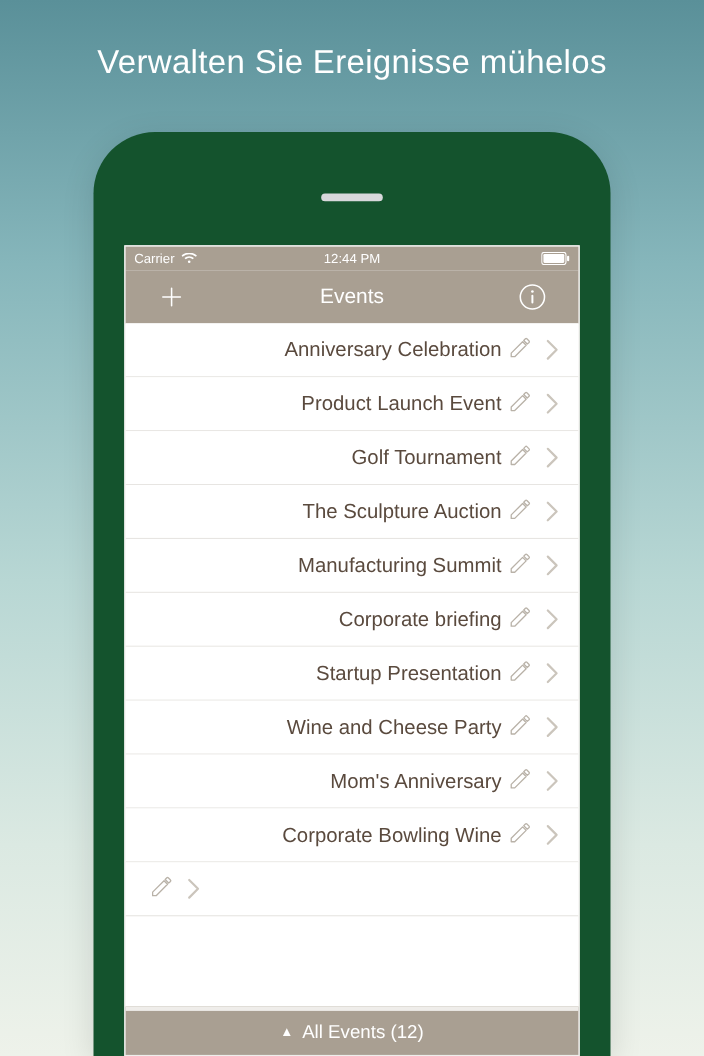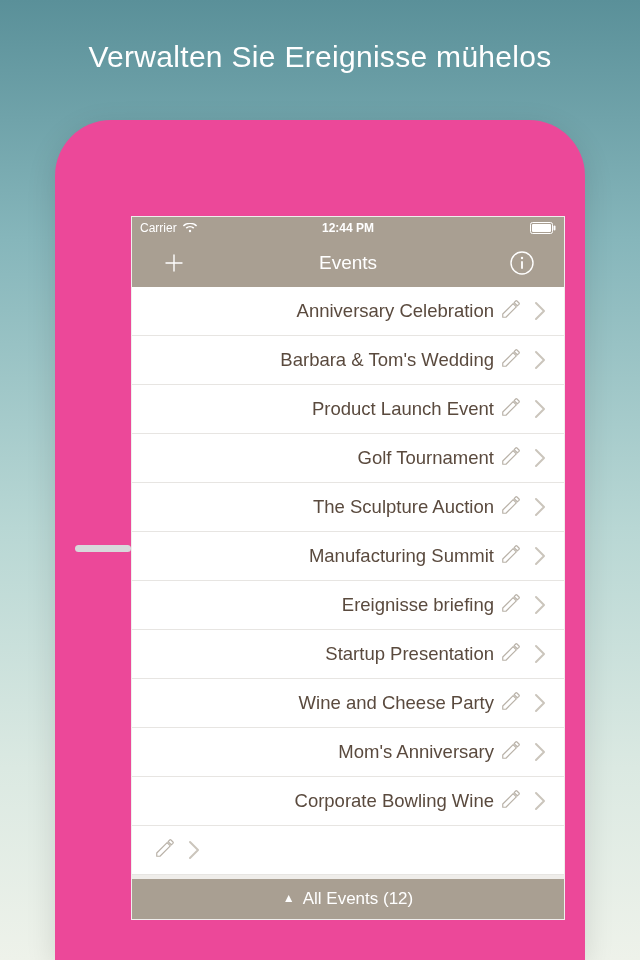--- a/index.html
+++ b/index.html
@@ -14,27 +14,27 @@
   .promo-title {
     color: #ffffff;
     font-size: 30px;
     font-weight: 300;
     letter-spacing: 0.3px;
     margin-top: 40px;
     text-align: center;
   }
   .phone {
     margin-top: 46px;
-    width: 530px;
-    background: #ec4899;
+    width: 470px;
+    background: #14532d;
     border-radius: 56px 56px 0 0;
     box-shadow: 0 8px 30px rgba(0,0,0,0.12);
     padding: 56px 20px 0 20px;
     display: flex;
-    flex-direction: row;
+    flex-direction: column;
     align-items: center;
     flex: 1 0 auto;
   }
   .phone .earpiece {
     width: 56px;
     height: 7px;
     background: #d8d8db;
     border-radius: 4px;
     margin-bottom: 40px;
   }
@@ -50,21 +50,21 @@
   .status-bar {
     height: 22px;
     background: #a99f92;
     color: #fff;
     font-size: 12px;
     display: flex;
     align-items: center;
     padding: 0 8px;
   }
   .status-left { flex: 1; display: flex; align-items: center; gap: 6px; }
-  .status-center { flex: 1; text-align: center; font-weight: 700; }
+  .status-center { flex: 1; text-align: center; font-weight: 400; }
   .status-right { flex: 1; display: flex; justify-content: flex-end; align-items: center; gap: 4px; }
   .wifi-icon svg, .battery-icon svg { display: block; }
   .nav-bar {
     height: 48px;
     background: #a99f92;
     color: #fff;
     display: flex;
     align-items: center;
     padding: 0 20px;
   }
@@ -199,33 +199,20 @@
                 <path d="M3 17.5V21h3.5L17.8 9.7l-3.5-3.5L3 17.5zM20.7 6.9a1 1 0 0 0 0-1.4l-2.2-2.2a1 1 0 0 0-1.4 0l-1.7 1.7 3.5 3.5 1.8-1.6z" fill="none" stroke="#b9b2a8" stroke-width="1.3" stroke-linejoin="round"></path>
               </svg></span>
           </div>
           <div class="row-chevron">
             <svg width="12" height="20" viewBox="0 0 12 20">
               <path d="M2 2l8 8-8 8" fill="none" stroke="#cbc5bc" stroke-width="2" stroke-linecap="round" stroke-linejoin="round"></path>
             </svg>
           </div>
         </div>
         <div class="row">
-          <div class="row-label">Barbara &amp; Tom's Wedding</div>
-          <div class="row-edit">
-            <span><svg width="22" height="22" viewBox="0 0 24 24">
-                <path d="M3 17.5V21h3.5L17.8 9.7l-3.5-3.5L3 17.5zM20.7 6.9a1 1 0 0 0 0-1.4l-2.2-2.2a1 1 0 0 0-1.4 0l-1.7 1.7 3.5 3.5 1.8-1.6z" fill="none" stroke="#b9b2a8" stroke-width="1.3" stroke-linejoin="round"></path>
-              </svg></span>
-          </div>
-          <div class="row-chevron">
-            <svg width="12" height="20" viewBox="0 0 12 20">
-              <path d="M2 2l8 8-8 8" fill="none" stroke="#cbc5bc" stroke-width="2" stroke-linecap="round" stroke-linejoin="round"></path>
-            </svg>
-          </div>
-        </div>
-        <div class="row">
           <div class="row-label">Product Launch Event</div>
           <div class="row-edit">
             <span><svg width="22" height="22" viewBox="0 0 24 24">
                 <path d="M3 17.5V21h3.5L17.8 9.7l-3.5-3.5L3 17.5zM20.7 6.9a1 1 0 0 0 0-1.4l-2.2-2.2a1 1 0 0 0-1.4 0l-1.7 1.7 3.5 3.5 1.8-1.6z" fill="none" stroke="#b9b2a8" stroke-width="1.3" stroke-linejoin="round"></path>
               </svg></span>
           </div>
           <div class="row-chevron">
             <svg width="12" height="20" viewBox="0 0 12 20">
               <path d="M2 2l8 8-8 8" fill="none" stroke="#cbc5bc" stroke-width="2" stroke-linecap="round" stroke-linejoin="round"></path>
             </svg>
@@ -264,21 +251,21 @@
                 <path d="M3 17.5V21h3.5L17.8 9.7l-3.5-3.5L3 17.5zM20.7 6.9a1 1 0 0 0 0-1.4l-2.2-2.2a1 1 0 0 0-1.4 0l-1.7 1.7 3.5 3.5 1.8-1.6z" fill="none" stroke="#b9b2a8" stroke-width="1.3" stroke-linejoin="round"></path>
               </svg></span>
           </div>
           <div class="row-chevron">
             <svg width="12" height="20" viewBox="0 0 12 20">
               <path d="M2 2l8 8-8 8" fill="none" stroke="#cbc5bc" stroke-width="2" stroke-linecap="round" stroke-linejoin="round"></path>
             </svg>
           </div>
         </div>
         <div class="row">
-          <div class="row-label">Ereignisse briefing</div>
+          <div class="row-label">Corporate briefing</div>
           <div class="row-edit">
             <span><svg width="22" height="22" viewBox="0 0 24 24">
                 <path d="M3 17.5V21h3.5L17.8 9.7l-3.5-3.5L3 17.5zM20.7 6.9a1 1 0 0 0 0-1.4l-2.2-2.2a1 1 0 0 0-1.4 0l-1.7 1.7 3.5 3.5 1.8-1.6z" fill="none" stroke="#b9b2a8" stroke-width="1.3" stroke-linejoin="round"></path>
               </svg></span>
           </div>
           <div class="row-chevron">
             <svg width="12" height="20" viewBox="0 0 12 20">
               <path d="M2 2l8 8-8 8" fill="none" stroke="#cbc5bc" stroke-width="2" stroke-linecap="round" stroke-linejoin="round"></path>
             </svg>
           </div>

